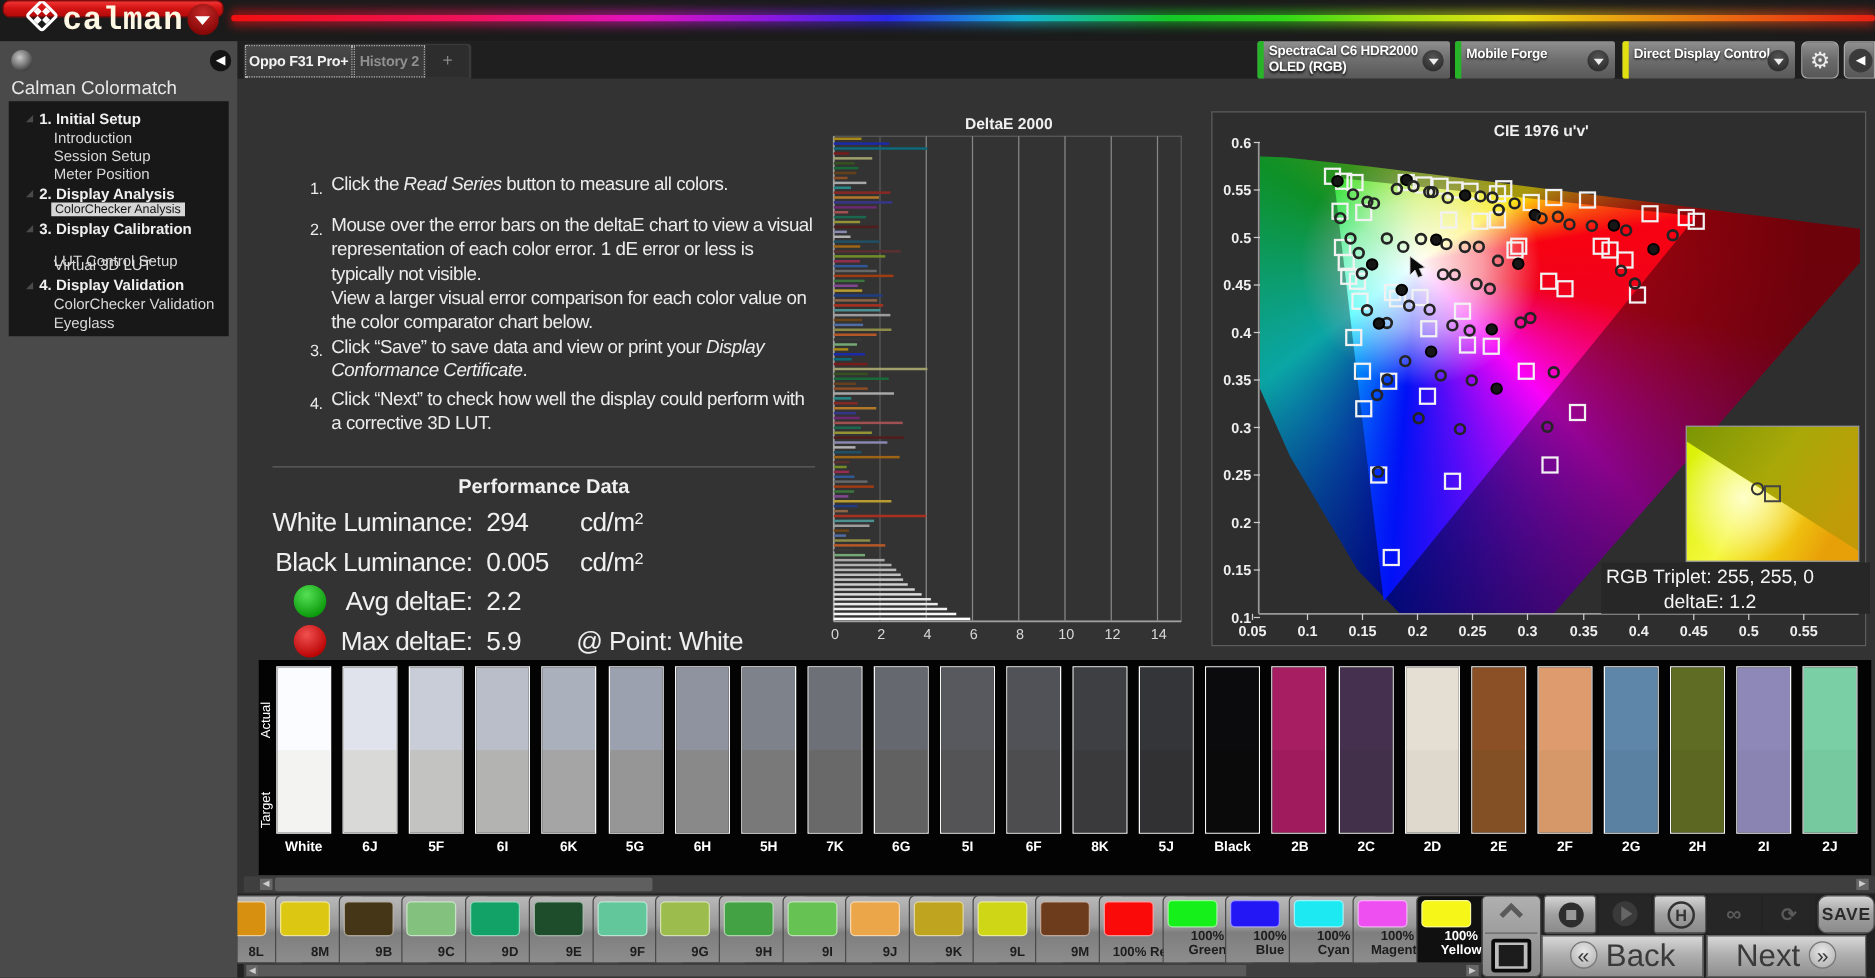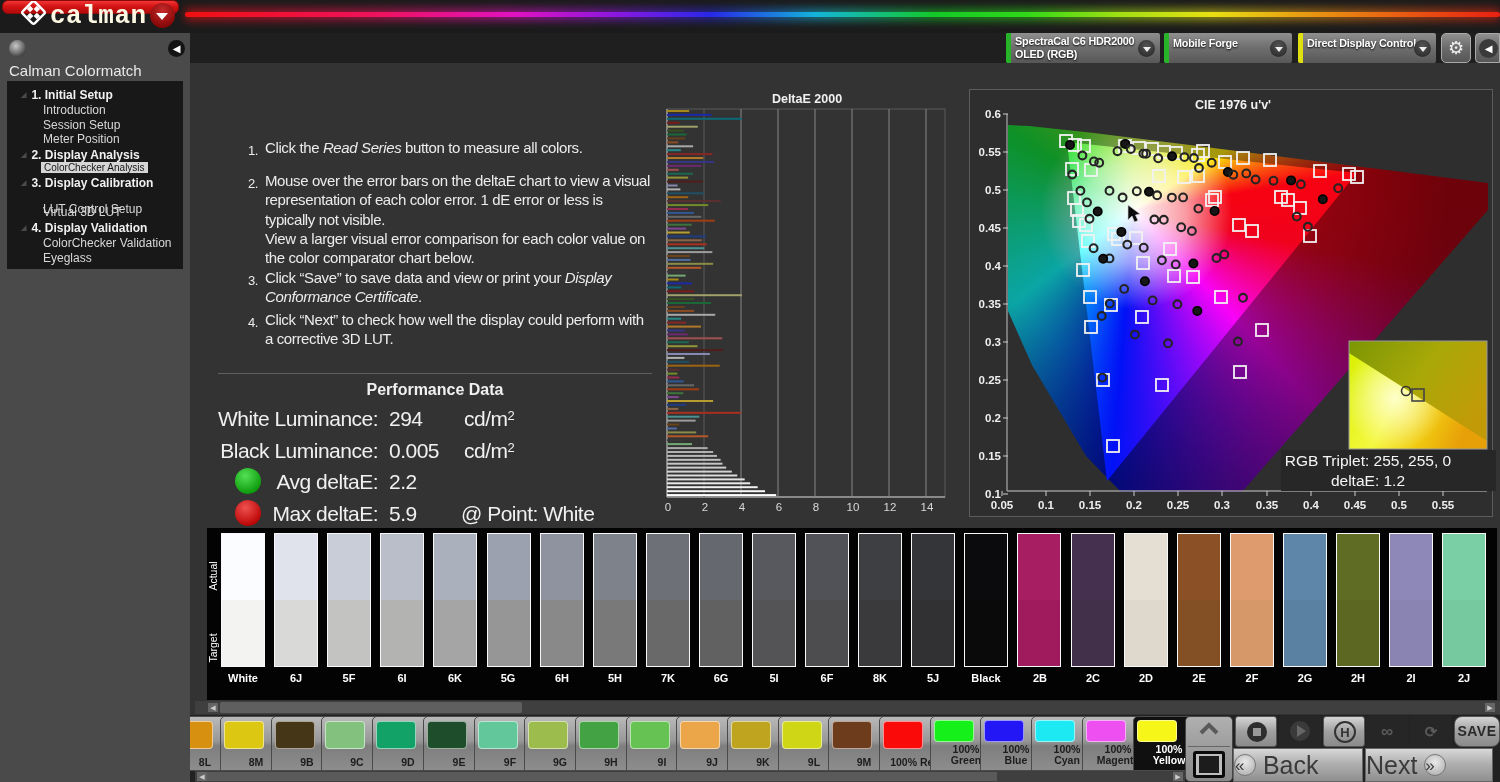--- a/index.html
+++ b/index.html
@@ -83,21 +83,21 @@
 #bscroll {position:absolute;left:195px;top:771px;width:990px;height:11px;background:#3f3f3f;}
 #bthumb {position:absolute;left:12px;top:1px;width:790px;height:9px;background:#5a5a5a;}
 #patwin {position:absolute;left:1185px;top:716px;width:48px;height:66px;background:linear-gradient(#b0b0b0,#888);border:1px solid #444;border-radius:5px;}
 #patwin .ej {position:absolute;left:12px;top:5px;width:22px;height:14px;}
 #patwin .divl {position:absolute;left:2px;top:29px;width:42px;height:1px;background:#666;}
 #patwin .blk {position:absolute;left:7px;top:34px;width:32px;height:27px;background:#bdbdbd;border:3px solid #0a0a0a;border-radius:3px;}
 #patwin .blk:after {content:"";position:absolute;left:3px;top:2px;width:20px;height:17px;background:#1c1c1c;}
 .toolbtn {position:absolute;top:716px;height:31px;}
 .tlight {background:linear-gradient(#d5d5d5,#a0a0a0 50%,#8a8a8a);border:1px solid #555;border-radius:3px;}
 .tdark {background:#262626;}
-.navbtn {position:absolute;top:748px;height:34px;background:linear-gradient(#d8d8d8,#b0b0b0 45%,#8f8f8f);border:1px solid #666;color:#3a3a3a;font-size:25px;text-align:left;line-height:32px;}
+.navbtn {position:absolute;top:748px;height:34px;background:linear-gradient(#d8d8d8,#b0b0b0 45%,#8f8f8f);border:1px solid #666;color:#3a3a3a;font-size:25px;text-align:center;line-height:32px;}
 .ncirc {display:inline-block;width:22px;height:22px;border-radius:50%;border:1px solid #777;background:radial-gradient(circle at 50% 35%,#e8e8e8,#aaa);font-size:17px;line-height:21px;vertical-align:3px;}
 </style></head><body>
 <div id="topbar"></div>
 <div id="rainbowglow"></div>
 <div id="rainbow"></div>
 <div id="logo">
 <svg width="46" height="30" style="position:absolute;left:14px;top:0">
 <g stroke="#fff" fill="none" stroke-width="2.4">
 <rect x="8" y="3" width="17" height="17" transform="rotate(45 16.5 11.5)" rx="2"></rect>
 </g>
@@ -124,20 +124,25 @@
 <div class="tsel" style="top:81px">ColorChecker Analysis</div>
 <div class="thdr" style="top:95px"><span class="texp">◢</span>3. Display Calibration</div>
 <div class="titm" style="top:121px">LUT Control Setup</div>
 <div class="titm" style="top:124px">Virtual 3D LUT</div>
 <div class="thdr" style="top:140px"><span class="texp">◢</span>4. Display Validation</div>
 <div class="titm" style="top:155px">ColorChecker Validation</div>
 <div class="titm" style="top:170px">Eyeglass</div>
 </div>
 </div>
 <div id="tabzone">
+<div id="tabstrip">
+<div class="tab" id="tab1">Oppo F31 Pro+</div>
+<div class="tab" id="tab2">History 2</div>
+<div id="tabplus">+</div>
+</div>
 <div class="drop" style="left:816px;width:154px">
       <div class="dbar" style="background:#28b428"></div>
 <div class="dtext">SpectraCal C6 HDR2000<br>OLED (RGB)</div>
       <div class="darr"></div>
     </div>
 <div class="drop" style="left:974px;width:128px">
       <div class="dbar" style="background:#28b428"></div>
 <div class="dtext" style="top:4px">Mobile Forge</div>
       <div class="darr"></div>
     </div>

